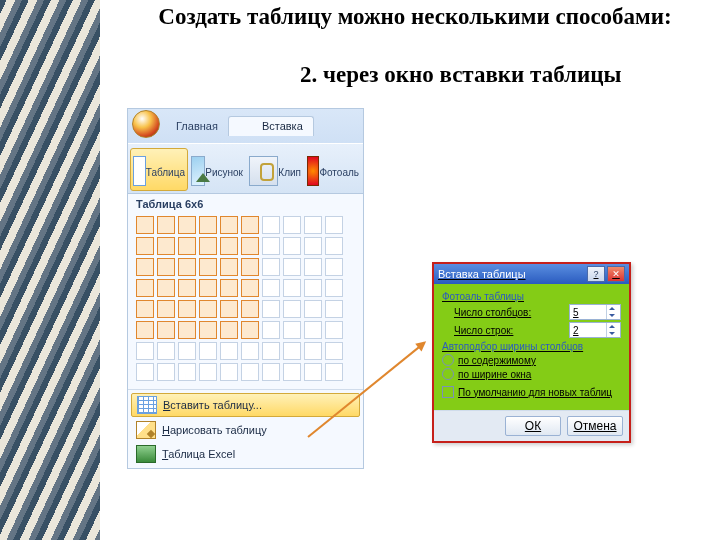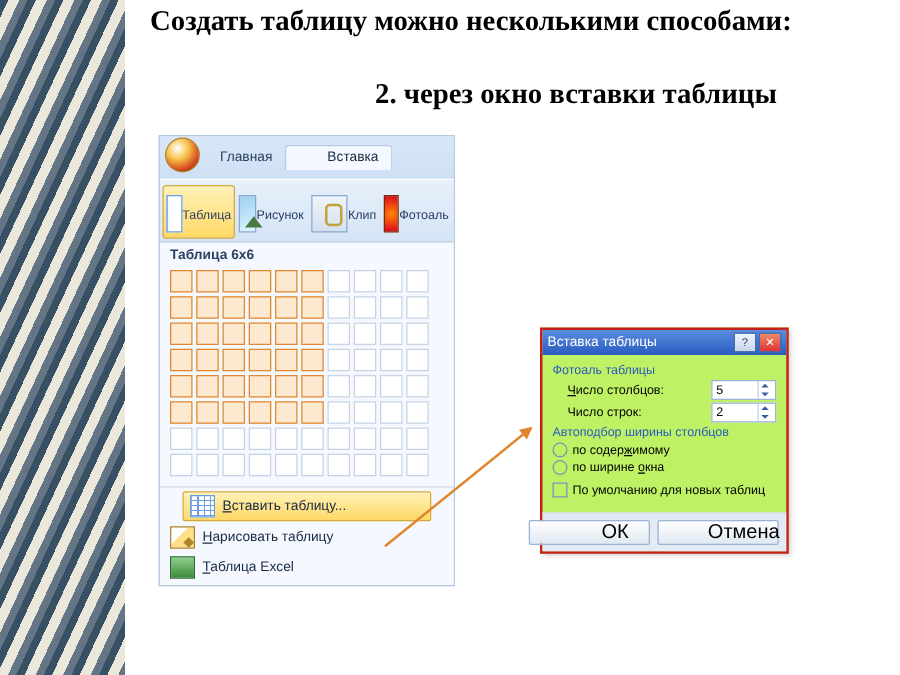--- a/index.html
+++ b/index.html
@@ -19,20 +19,21 @@
     opacity: .85;
     border-right: 3px solid #fff;
   }
   .heading {
     position: absolute;
     left: 120px; top: 4px; width: 590px;
     font-family: "Times New Roman", serif;
     font-size: 23px;
     font-weight: bold;
     color: #000;
+    text-align: center;
   }
   .subheading {
     position: absolute;
     left: 300px; top: 62px; width: 420px;
     font-family: "Times New Roman", serif;
     font-size: 23px;
     font-weight: bold;
     color: #000;
   }
 
@@ -153,21 +154,21 @@
   .dd-item {
     display: flex; align-items: center;
     padding: 3px 8px;
     cursor: pointer;
     color: #1a2a44;
   }
   .dd-item.hl {
     background: linear-gradient(#fff1b8,#ffd966);
     border: 1px solid #d3a93a;
     border-radius: 2px;
-    margin: 1px 18px;
+    margin: 1px 3px;
     padding: 2px 5px;
   }
   .dd-item .mi {
     width: 18px; height: 16px; margin-right: 6px;
     flex: 0 0 18px;
   }
   .mi-ins {background:
     repeating-linear-gradient(0deg,#6aa0e0 0 1px,transparent 1px 4px),
     repeating-linear-gradient(90deg,#6aa0e0 0 1px,transparent 1px 5px),#fff;
     border:1px solid #6aa0e0;}
@@ -177,21 +178,22 @@
   .u { text-decoration: underline; }
 
   
   .dialog {
     position: absolute;
     left: 432px; top: 262px;
     width: 195px;
     border: 2px solid #c6201a;
     font-size: 10px;
     box-shadow: 2px 2px 4px rgba(0,0,0,.2);
-    background: #bef264;
+    background: #84cc16;
+    text-decoration: underline;
   }
   .dlg-title {
     background: linear-gradient(#5a8ee0,#2a5bbf);
     color: #fff;
     font-size: 11px;
     padding: 2px 4px;
     display: flex; align-items: center;
   }
   .dlg-title .t { flex: 1; }
   .winbtn {
@@ -232,23 +234,22 @@
   .radio.on::after{content:"";width:4px;height:4px;border-radius:50%;background:#3a8a3a;}
   .dlg-btns{
     display:flex;justify-content:flex-end;gap:6px;
     padding:5px 6px;border-top:1px solid #d0dceb;margin-top:4px;
     background:#e3eaf3;
   }
   .btn{
     min-width:54px;height:18px;
     background:linear-gradient(#fff,#e0e8f2);
     border:1px solid #9ab2d4;border-radius:2px;
-    font-size:16px;display:flex;align-items:center;justify-content:center;
+    font-size:12px;display:flex;align-items:center;justify-content:center;
     cursor:pointer;
-    padding-left:41px;
   }
 
   .arrow-line {
     position: absolute;
     left: 308px; top: 436px;
     width: 150px; height: 2px;
     background: #e0872e;
     transform-origin: left center;
     transform: rotate(-39deg);
   }

